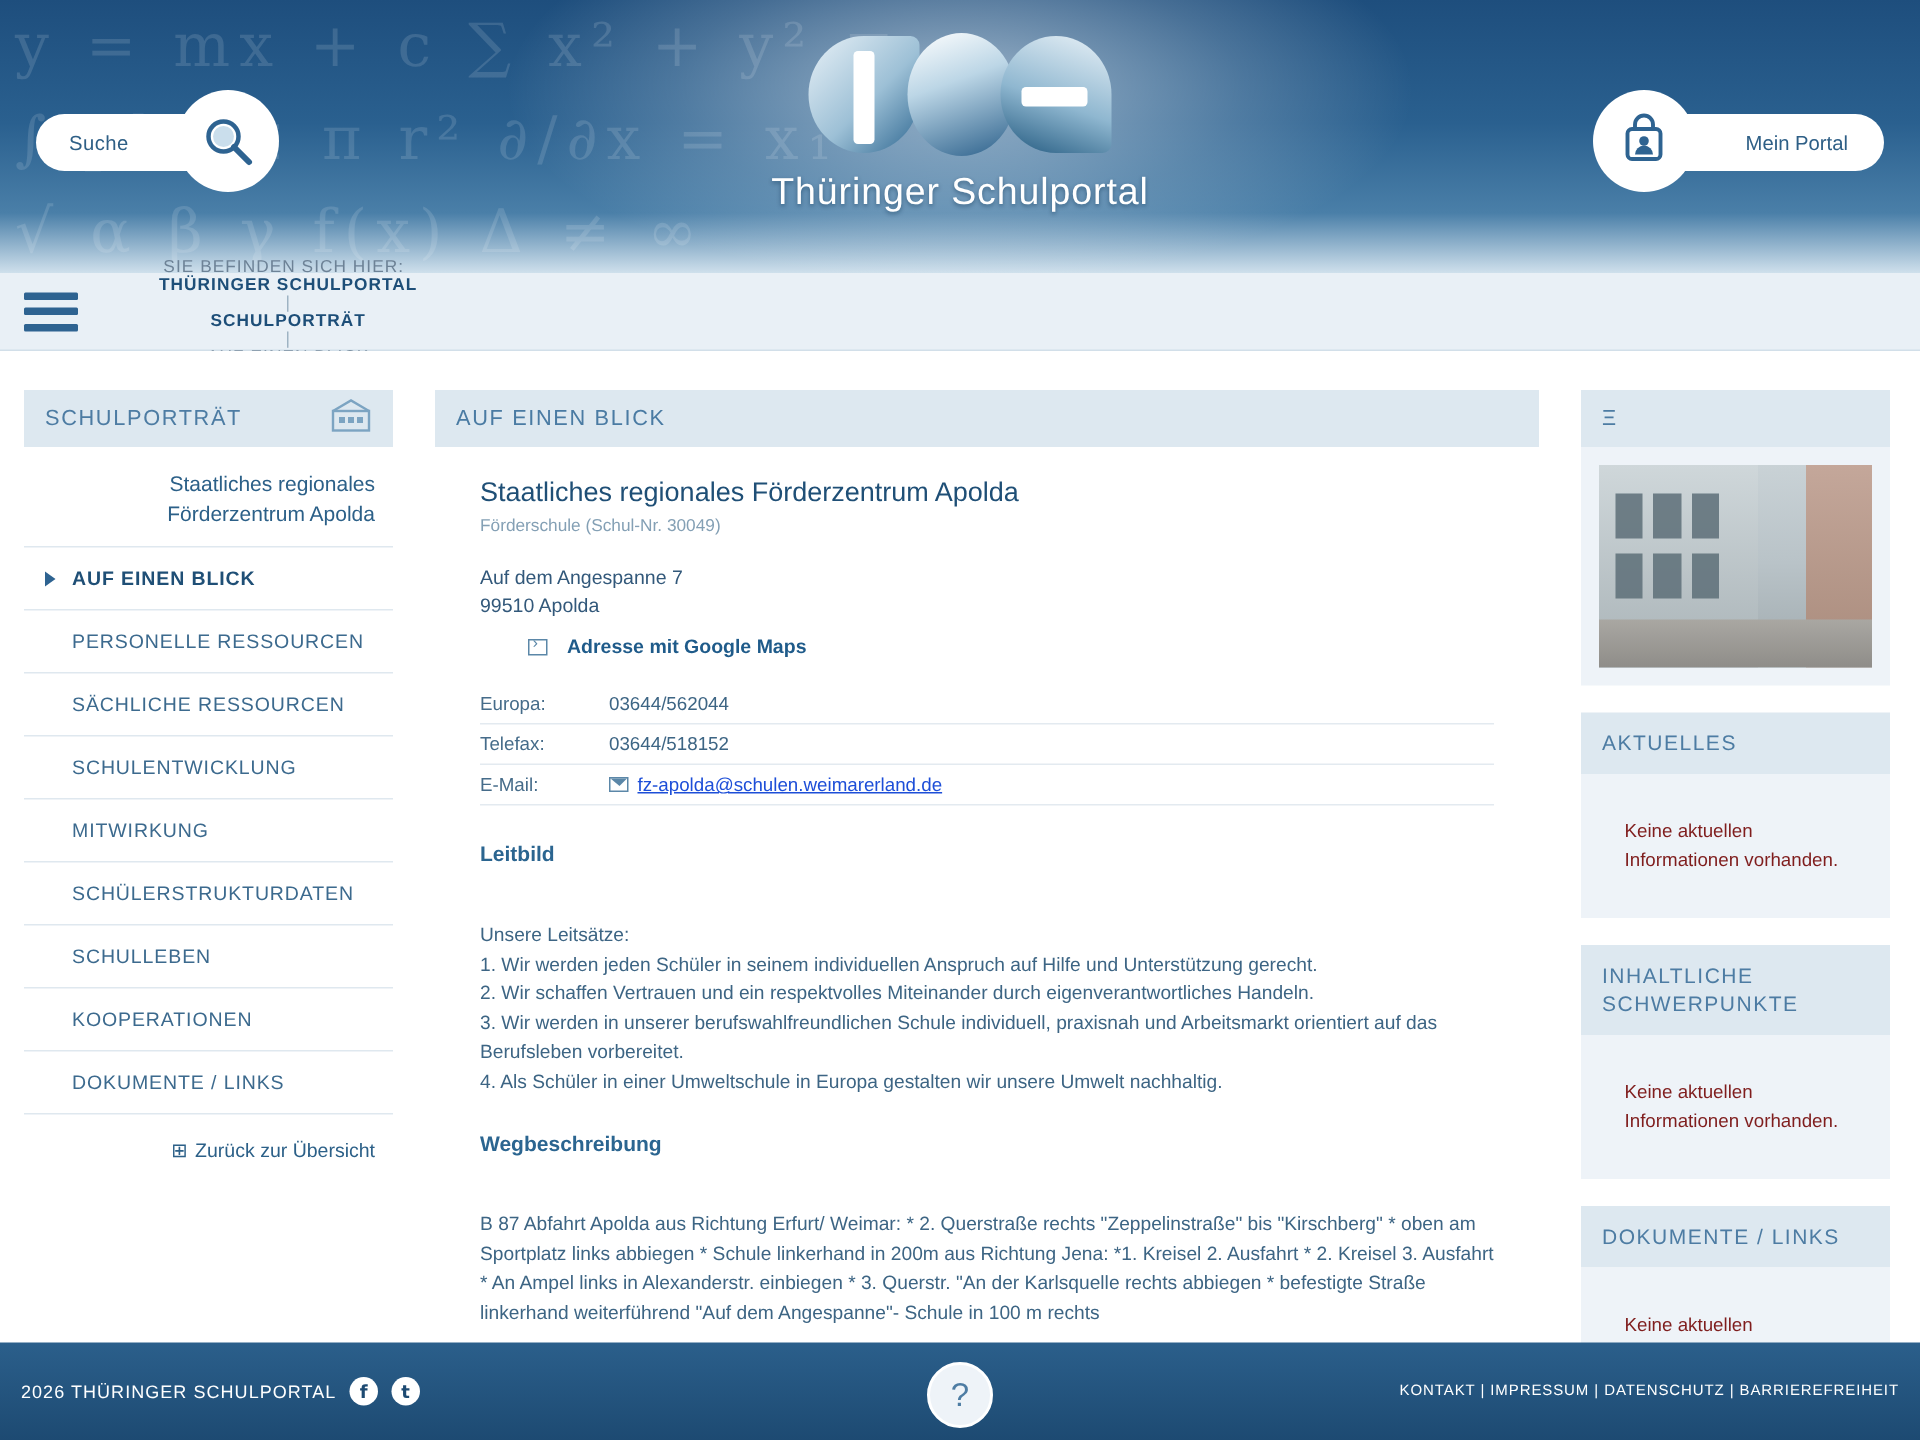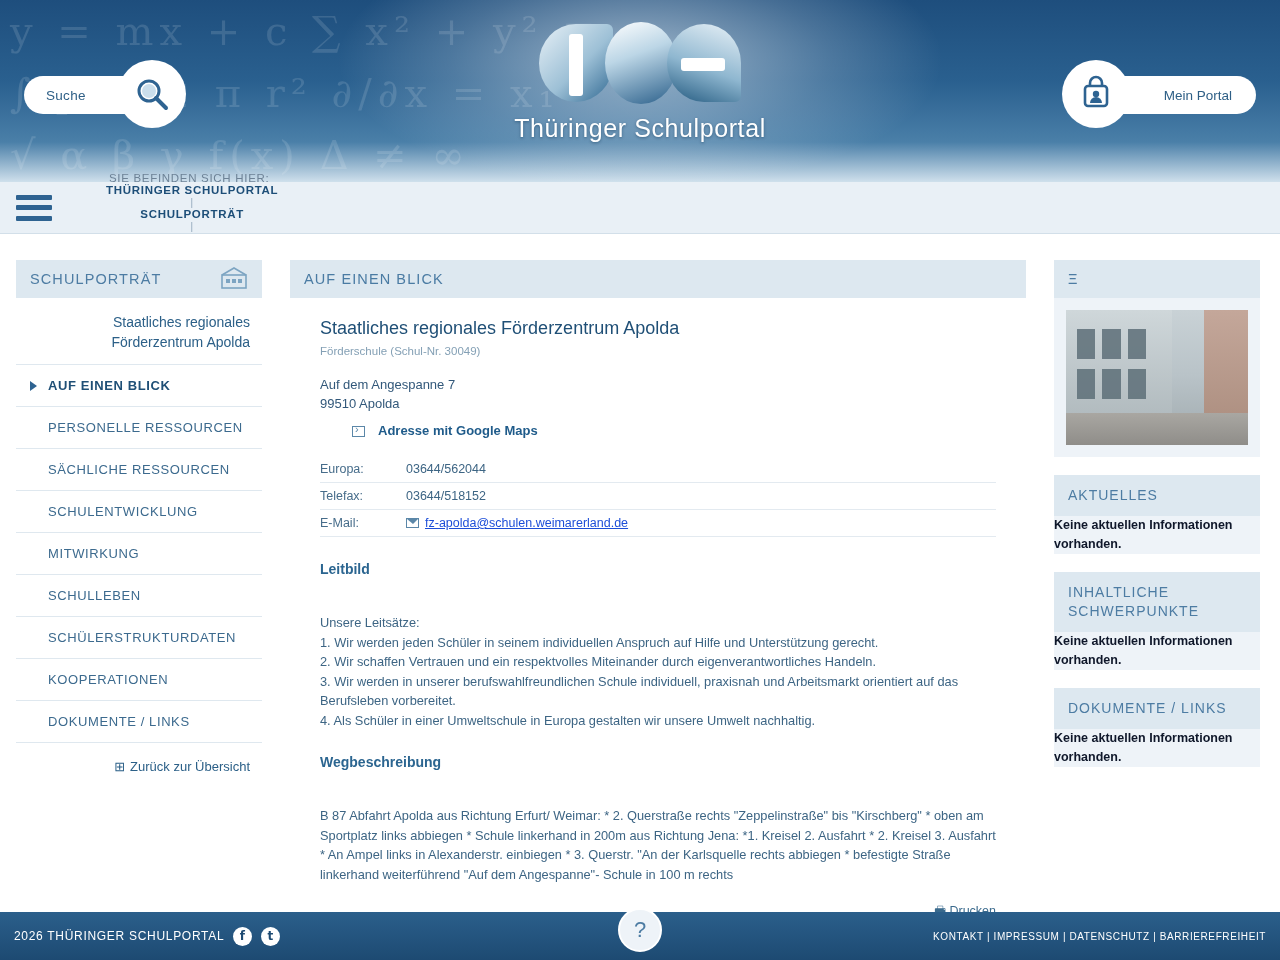--- a/index.html
+++ b/index.html
@@ -260,28 +260,28 @@
 
   .side-head {
     margin-top: 18px;
     background: #dde8f0;
     color: #4d7ca3; font-size: 14px; letter-spacing: 1px;
     padding: 11px 14px; text-transform: uppercase;
     line-height: 19px;
   }
   .side-body {
     background: #eef3f8;
-    padding: 0;
-    font-size: 12.5px; color: #0f172a; line-height: 19px; font-weight: bold;
+    padding: 29px;
+    font-size: 12.5px; color: #7f1d1d; line-height: 19px;
   }
 
   
   .footer {
     position: absolute; left: 0; bottom: 0;
-    width: 1280px; height: 48px;
+    width: 1280px; height: 65px;
     background: linear-gradient(180deg,#2b5f8b 0%, #1d4a72 100%);
     display: flex; align-items: center; justify-content: space-between;
     padding: 0 14px;
     color: #ffffff;
   }
   .f-left { display: flex; align-items: center; gap: 9px; font-size: 12px; letter-spacing: .7px; }
   .soc { width: 19px; height: 19px; border-radius: 50%; background: #ffffff; color: #1d4a72;
          font-size: 12px; font-weight: bold; display:flex; align-items:center; justify-content:center;
          font-family: "DejaVu Sans", sans-serif; }
   .f-right { font-size: 10px; letter-spacing: .6px; }
@@ -370,22 +370,22 @@
           </svg>
         </span>
       </div>
       <div class="school-name">Staatliches regionales Förderzentrum Apolda</div>
       <ul class="navlist">
         <li class="active"><span>AUF EINEN BLICK</span></li>
         <li><span>PERSONELLE RESSOURCEN</span></li>
         <li><span>SÄCHLICHE RESSOURCEN</span></li>
         <li><span>SCHULENTWICKLUNG</span></li>
         <li><span>MITWIRKUNG</span></li>
+        <li><span>SCHÜLERSTRUKTURDATEN</span></li>
         <li><span>SCHULLEBEN</span></li>
-        <li><span>SCHÜLERSTRUKTURDATEN</span></li>
         <li><span>KOOPERATIONEN</span></li>
         <li><span>DOKUMENTE / LINKS</span></li>
       </ul>
       <div class="back-link">
         <span class="ic">⊞</span><span>Zurück zur Übersicht</span>
       </div>
     </div>
 
     <div class="col-mid">
       <div class="panel-head mid">

